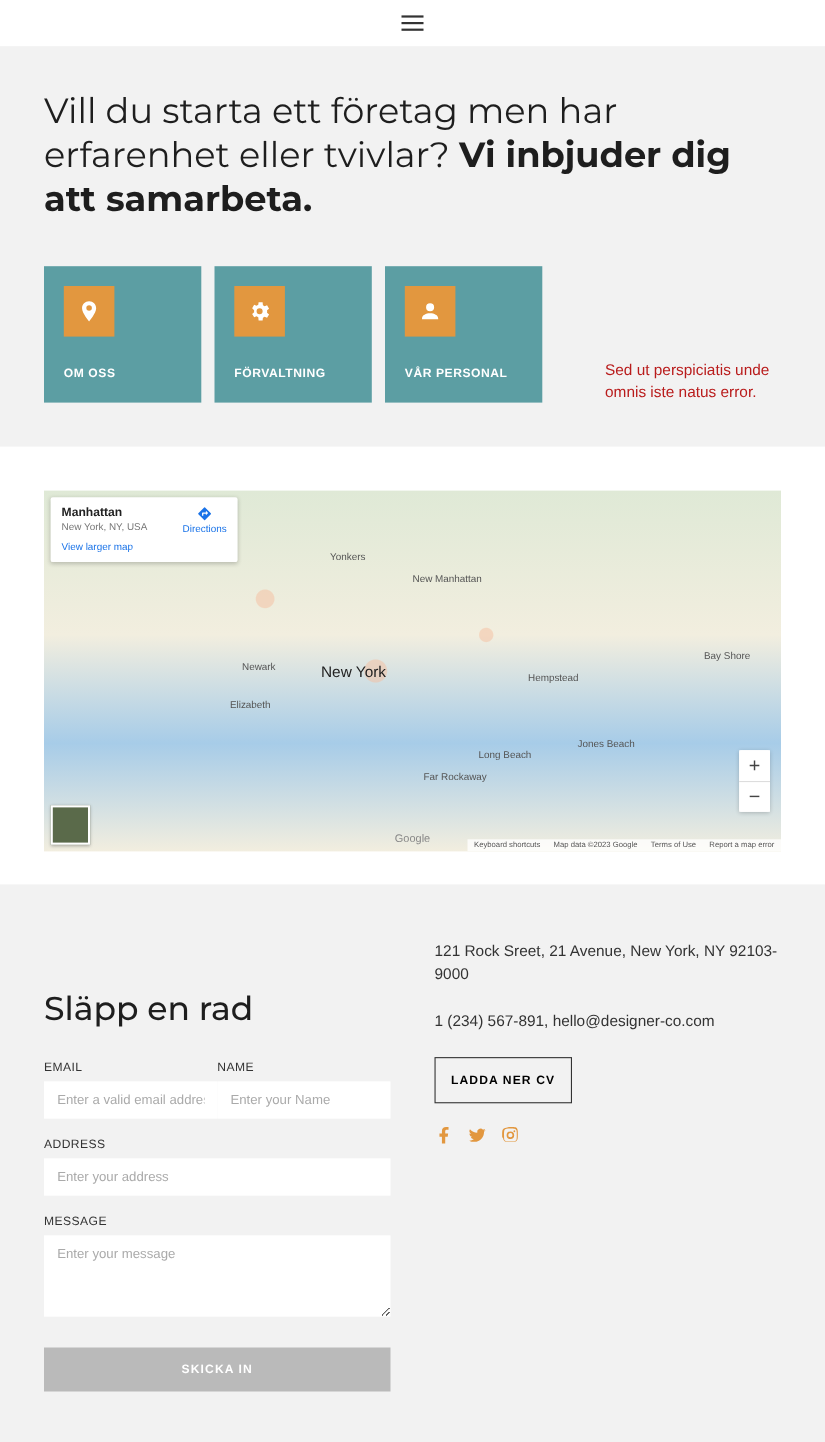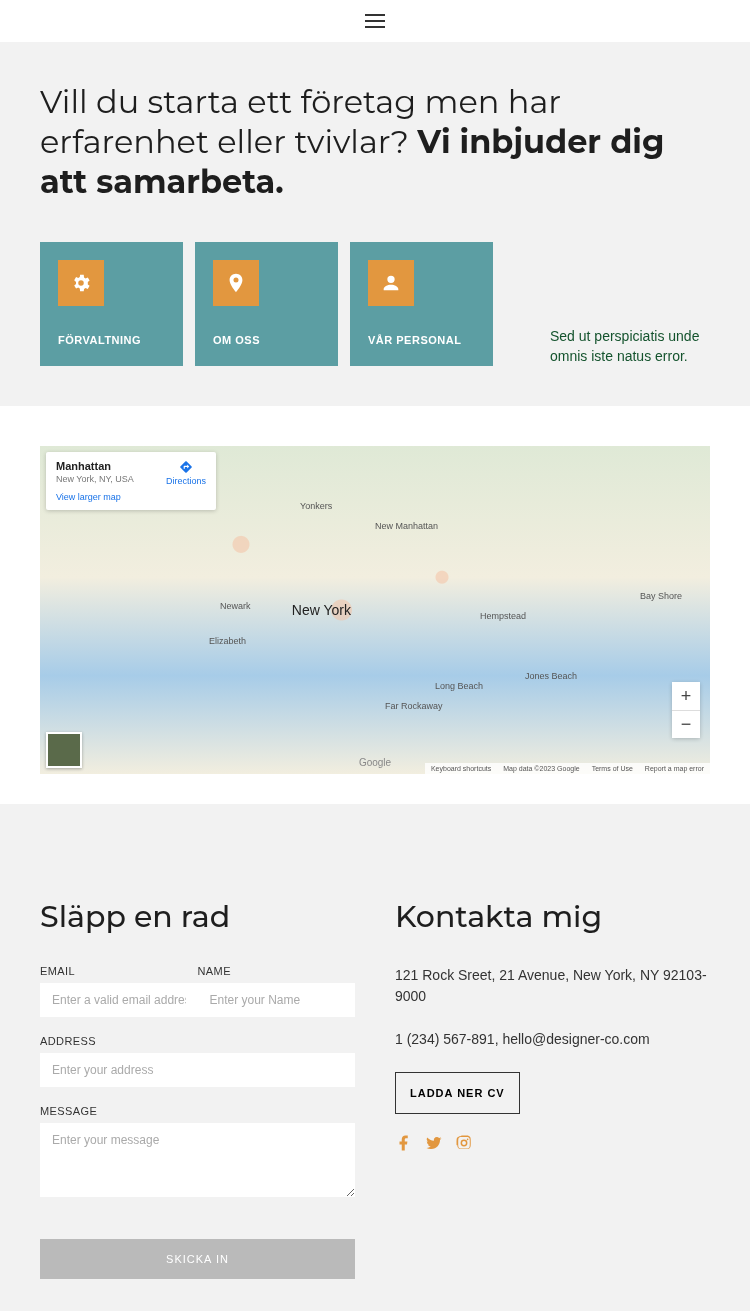--- a/index.html
+++ b/index.html
@@ -10,21 +10,21 @@
 
 .hero { background: #f2f2f2; padding: 40px; }
 .hero-title { font-family: Montserrat, -apple-system, sans-serif; font-size: 32px; line-height: 1.25; color: #1e1e1e; font-weight: 400; }
 .hero-title b { font-weight: 700; }
 
 .cards-row { margin-top: 40px; display: flex; gap: 12px; }
 .card { background: #5c9ea3; width: 143px; padding: 18px; color: #fff; }
 .card-icon { width: 46px; height: 46px; background: #e2973f; display: flex; align-items: center; justify-content: center; margin-bottom: 28px; }
 .card-icon svg { fill: #fff; width: 22px; height: 22px; }
 .card-label { font-size: 11px; font-weight: 700; letter-spacing: 0.5px; }
-.hero-side { margin-left: auto; width: 160px; color: #14532d; font-size: 14px; line-height: 1.4; padding-top: 85px; }
+.hero-side { margin-left: auto; width: 160px; color: #b91c1c; font-size: 14px; line-height: 1.4; padding-top: 85px; }
 
 .map-wrap { padding: 40px 40px 30px; }
 .map { position: relative; height: 328px; background: linear-gradient(180deg,#dfe9d6 0%,#f2eedf 40%,#a7cce8 70%,#f2eedf 100%); overflow: hidden; }
 .map::after { content:""; position:absolute; inset:0; background:
   radial-gradient(circle at 30% 30%, #f5bfa0 0 8px, transparent 9px),
   radial-gradient(circle at 45% 50%, #f5bfa0 0 10px, transparent 11px),
   radial-gradient(circle at 60% 40%, #f5bfa0 0 6px, transparent 7px);
   opacity:.5;
 }
 .map-popup { position: absolute; top: 6px; left: 6px; width: 170px; background: #fff; border-radius: 2px; padding: 8px 10px; box-shadow: 0 1px 4px rgba(0,0,0,.2); font-size: 10px; z-index:2; }
@@ -46,21 +46,21 @@
 .contact { background: #f2f2f2; padding: 50px 40px 60px; display:flex; gap:40px; }
 .col { flex:1; }
 .col-right { flex:1; }
 h2 { font-family: Montserrat, sans-serif; font-size: 30px; font-weight:500; color:#1e1e1e; margin-bottom:30px;margin-top:44px; }
 .form-row { display:flex; margin-bottom:18px;align-items:center; }
 .form-row > div { flex:1; }
 .form-label { font-size:11px; font-weight:500; color:#333; letter-spacing:.4px; margin-bottom:6px; display:block; }
 input[type=text], textarea { width:100%; border:none; background:#fff; padding:10px 12px; font-size:12px; color:#333; font-family:inherit; }
 input::placeholder, textarea::placeholder { color:#aaa; }
 textarea { height:74px; resize:both; }
-.submit-btn { width:100%; background:#bababa; color:#fff; border:none; padding:14px; font-size:11px; letter-spacing:1px; font-weight:400; cursor:pointer; margin-top:20px; }
+.submit-btn { width:100%; background:#bababa; color:#fff; border:none; padding:14px; font-size:11px; letter-spacing:1px; font-weight:700; cursor:pointer; margin-top:5px; }
 .contact-text { font-size:14px; color:#333; line-height:1.5; margin-bottom:22px; }
 .dl-btn { border:1px solid #333; background:transparent; padding:14px 14px; font-size:11px; letter-spacing:1px; font-weight:600; cursor:pointer; margin-bottom:20px; display:inline-block;}
 .social { display:flex; gap:12px; }
 .social svg { width:18px; height:18px; fill:#e2973f; cursor:pointer; }
 
 .footer { background:#2a2a2a; color:#ccc; text-align:center; padding:28px 0 40px; font-size:10px; }
 </style>
 </head>
 <body>
 
@@ -74,32 +74,32 @@
 
 <section class="hero">
   <h1 class="hero-title">
     <span>Vill du starta ett företag men har erfarenhet eller tvivlar? </span><b>Vi inbjuder dig att samarbeta.</b>
   </h1>
 
   <div class="cards-row">
     <div class="card">
       <div class="card-icon">
         <svg viewBox="0 0 24 24">
+            <path d="M12 2C8 2 5 5 5 9c0 5 7 13 7 13s7-8 7-13c0-4-3-7-7-7zm0 9.5A2.5 2.5 0 1112 6a2.5 2.5 0 010 5.5z"></path>
+          </svg>
+      </div>
+      <div class="card-label">OM OSS</div>
+    </div>
+    <div class="card">
+      <div class="card-icon">
+        <svg viewBox="0 0 24 24">
             <path d="M19.4 13a7 7 0 000-2l2-1.6-2-3.4-2.4 1a7 7 0 00-1.7-1L15 3h-4l-.3 2.5a7 7 0 00-1.7 1l-2.4-1-2 3.4L6.6 11a7 7 0 000 2l-2 1.6 2 3.4 2.4-1c.5.4 1.1.7 1.7 1L11 21h4l.3-2.5c.6-.3 1.2-.6 1.7-1l2.4 1 2-3.4-2-1.6zM12 15a3 3 0 110-6 3 3 0 010 6z"></path>
           </svg>
       </div>
       <div class="card-label">FÖRVALTNING</div>
-    </div>
-    <div class="card">
-      <div class="card-icon">
-        <svg viewBox="0 0 24 24">
-            <path d="M12 2C8 2 5 5 5 9c0 5 7 13 7 13s7-8 7-13c0-4-3-7-7-7zm0 9.5A2.5 2.5 0 1112 6a2.5 2.5 0 010 5.5z"></path>
-          </svg>
-      </div>
-      <div class="card-label">OM OSS</div>
     </div>
     <div class="card">
       <div class="card-icon">
         <svg viewBox="0 0 24 24">
             <path d="M12 12a4 4 0 100-8 4 4 0 000 8zm0 2c-4 0-8 2-8 5v1h16v-1c0-3-4-5-8-5z"></path>
           </svg>
       </div>
       <div class="card-label">VÅR PERSONAL</div>
     </div>
     <div class="hero-side">Sed ut perspiciatis unde omnis iste natus error.</div>
@@ -162,21 +162,20 @@
       <input type="text" placeholder="Enter your address" style="">
     </div>
     <div style="margin-bottom:18px">
       <label class="form-label">MESSAGE</label>
       <textarea placeholder="Enter your message" style=""></textarea>
     </div>
     <button class="submit-btn">SKICKA IN</button>
   </div>
 
   <div class="col-right">
-    <h2>Kontakta mig</h2>
     <p class="contact-text">121 Rock Sreet, 21 Avenue, New York, NY 92103-9000</p>
     <p class="contact-text">1 (234) 567-891, hello@designer-co.com</p>
     <button class="dl-btn">LADDA NER CV</button>
     <div class="social">
       <svg viewBox="0 0 24 24">
           <path d="M13 22v-8h3l.5-4H13V7.5c0-1.2.3-2 2-2h2V2h-3c-3 0-5 1.8-5 5v3H6v4h3v8h4z"></path>
         </svg>
       <svg viewBox="0 0 24 24">
           <path d="M22 5.9a8 8 0 01-2.4.7 4.2 4.2 0 001.8-2.3 8 8 0 01-2.6 1 4.1 4.1 0 00-7 3.7A11.6 11.6 0 013 4.8a4.1 4.1 0 001.3 5.5 4 4 0 01-1.9-.5v.1a4.1 4.1 0 003.3 4 4 4 0 01-1.9.1 4.1 4.1 0 003.8 2.8A8.3 8.3 0 012 18.6 11.6 11.6 0 008.3 20c7.5 0 11.7-6.3 11.7-11.7v-.5A8.2 8.2 0 0022 5.9z"></path>
         </svg>

